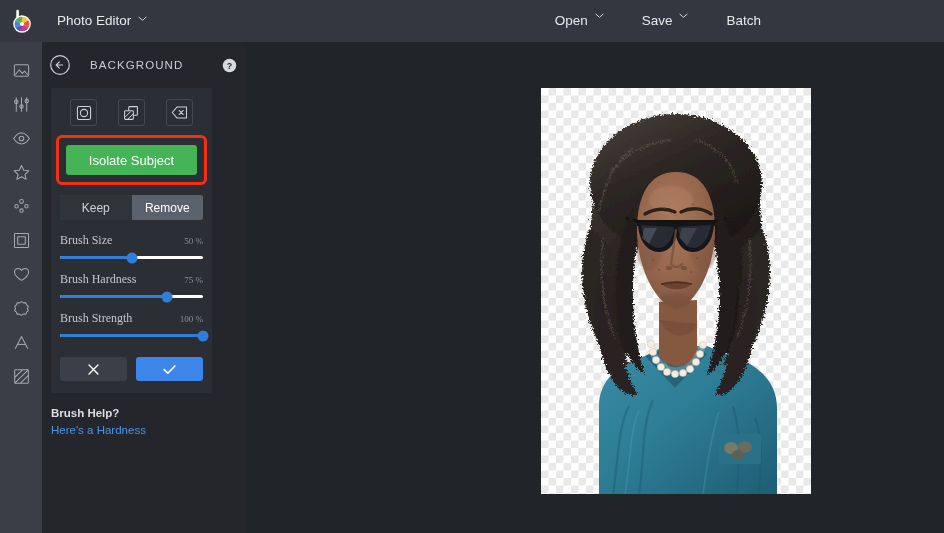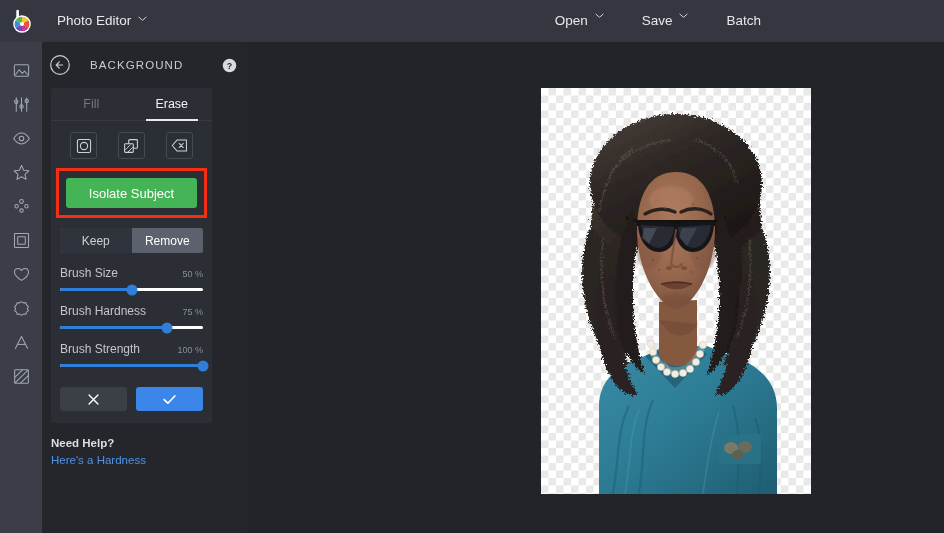--- a/index.html
+++ b/index.html
@@ -89,41 +89,41 @@
 
   .toolrow { display: flex; justify-content: space-around; padding: 11px 9px 9px 9px; }
   .toolbtn {
     width: 27px; height: 27px; border: 1px solid #454950; border-radius: 3px;
     display: flex; align-items: center; justify-content: center; cursor: pointer;
     background: #2b2e35;
   }
   .toolbtn svg { stroke: #cfd2d8; fill: none; }
 
   .highlight-box {
-    margin: 0 5px; padding: 7px; border: 3px solid #f42f12; border-radius: 0;
+    margin: 0 5px; padding: 7px; border: 3px solid #f42f12; border-radius: 6px;
   }
   .isolate-btn {
     display: block; width: 100%; height: 30px; background: #45b456;
     border: none; border-radius: 3px;
     color: #ffffff; font-size: 13px; font-family: "Liberation Sans", sans-serif;
     cursor: pointer;
   }
 
   .segctl {
     margin: 10px 9px 0 9px; display: flex; height: 25px;
     border-radius: 3px; overflow: hidden; background: #4d7c0f;
   }
   .seg {
     flex: 1; display: flex; align-items: center; justify-content: center;
     font-size: 12px; color: #cdd0d6; cursor: pointer; background: #2f333b;
   }
   .seg.active { background: #5b616d; color: #ffffff; }
 
   .sliders { padding: 13px 9px 0 9px; }
-  .slider-block { margin-bottom: 13px; }
+  .slider-block { margin-bottom: 13px; font-family: Liberation Serif, serif; }
   .slider-block:last-child { margin-bottom: 10px; }
   .slider-head { display: flex; align-items: baseline; justify-content: space-between; }
   .slider-label { color: #c3c6cd; font-size: 12px; }
   .slider-val { color: #8b8f97; font-size: 9px; }
   .track {
     position: relative; margin-top: 8px; height: 3px; width: 143px;
     background: #ffffff; border-radius: 2px; cursor: pointer;
   }
   .fill { position: absolute; left: 0; top: 0; height: 3px; background: #2f7ed8; border-radius: 2px; }
   .thumb {
@@ -297,24 +297,20 @@
       <div class="help-btn">
         <svg width="15" height="15" viewBox="0 0 16 16">
           <circle cx="8" cy="8" r="7.2" fill="#d7dade"></circle>
           <text x="8" y="11.6" font-size="9.5" font-family="Liberation Sans, sans-serif" font-weight="bold" fill="#24262c" text-anchor="middle">?</text>
         </svg>
       </div>
     </div>
 
     <div class="card">
 
-      <div class="tabs">
-        <div class="tab">Fill</div>
-        <div class="tab active">Erase</div>
-      </div>
 
       <div class="toolrow">
         <div class="toolbtn">
           <svg width="16" height="16" viewBox="0 0 18 18">
             <rect x="1.6" y="1.6" width="14.8" height="14.8" rx="2" stroke-width="1.2"></rect>
             <circle cx="9" cy="9" r="4.1" stroke-width="1.2"></circle>
           </svg>
         </div>
         <div class="toolbtn">
           <svg width="16" height="16" viewBox="0 0 18 18">
@@ -383,21 +379,21 @@
         </button>
         <button class="abtn confirm">
           <svg width="15" height="13" viewBox="0 0 16 14">
             <path d="M2.2 7.2 L6.2 11 L13.8 3.2" stroke-width="1.8" stroke-linecap="round" stroke-linejoin="round"></path>
           </svg>
         </button>
       </div>
     </div>
 
     <div class="help-block">
-      <div class="help-title">Need Help?</div>
+      <div class="help-title">Brush Help?</div>
       <a class="help-link">Here's a Hardness</a>
     </div>
   </div>
 
   <div class="canvas">
     <div class="photo">
       <svg width="270" height="406" viewBox="0 0 270 406">
         <defs>
           <radialGradient id="skinG" cx="45%" cy="35%" r="70%">
             <stop offset="0%" stop-color="#a9765a"></stop>

